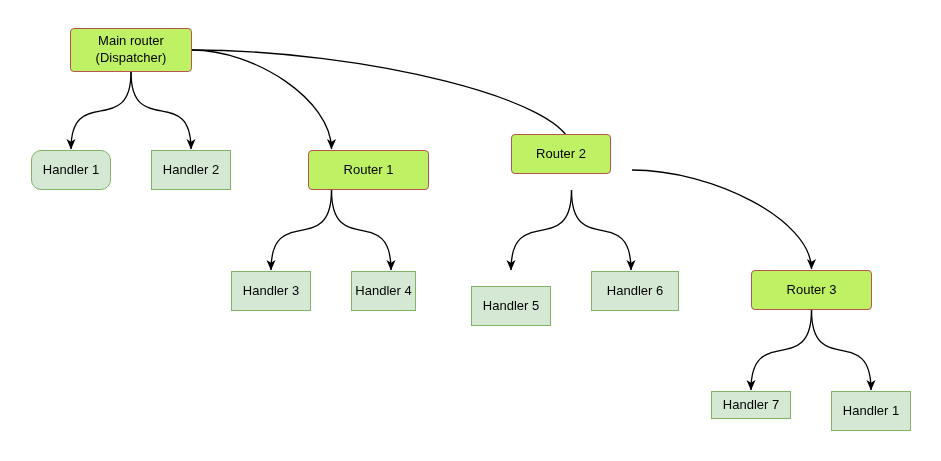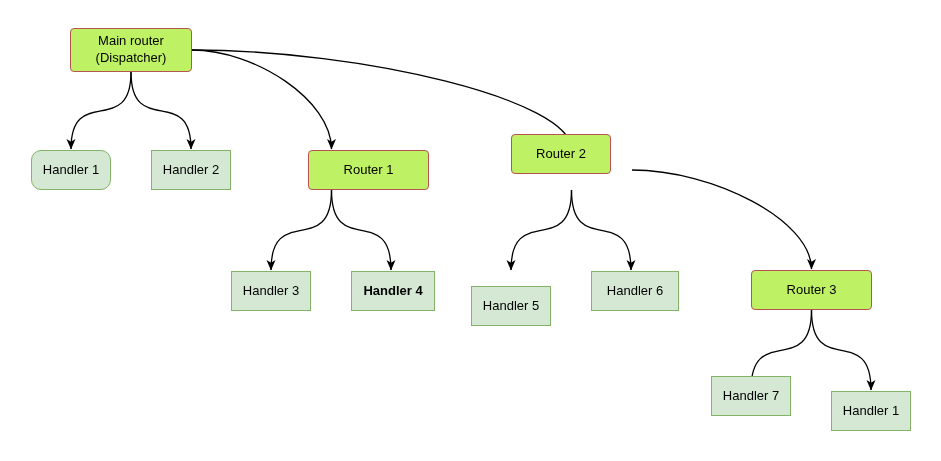--- a/index.html
+++ b/index.html
@@ -74,20 +74,20 @@
       </g>
   </svg>
   <div id="node-layer">
       <div class="node router" style="left: 70px; top: 28px; width: 122px; height: 44px;"><span>Main router
 (Dispatcher)</span></div>
       <div class="node handler" style="left: 31px; top: 150px; width: 80px; height: 40px; border-radius: 10px;"><span>Handler 1</span></div>
       <div class="node handler" style="left: 151px; top: 150px; width: 80px; height: 40px;"><span>Handler 2</span></div>
       <div class="node router" style="left: 271px; top: 150px; width: 121px; height: 40px; margin-left: 37px;"><span>Router 1</span></div>
       <div class="node router" style="left: 511px; top: 134px; width: 100px; height: 40px;"><span>Router 2</span></div>
       <div class="node handler" style="left: 231px; top: 271px; width: 80px; height: 40px;"><span>Handler 3</span></div>
-      <div class="node handler" style="left: 351px; top: 271px; width: 84px; height: 40px; font-weight: bold;"><span>Handler 4</span></div>
+      <div class="node handler" style="left: 351px; top: 271px; width: 65px; height: 40px;"><span>Handler 4</span></div>
       <div class="node handler" style="left: 471px; top: 271px; width: 80px; height: 40px; margin-top: 15px;"><span>Handler 5</span></div>
       <div class="node handler" style="left: 591px; top: 271px; width: 88px; height: 40px;"><span>Handler 6</span></div>
       <div class="node router" style="left: 751px; top: 270px; width: 121px; height: 40px;"><span>Router 3</span></div>
-      <div class="node handler" style="left: 711px; top: 376px; width: 80px; height: 40px;"><span>Handler 7</span></div>
+      <div class="node handler" style="left: 711px; top: 391px; width: 80px; height: 28px;"><span>Handler 7</span></div>
       <div class="node handler" style="left: 831px; top: 391px; width: 80px; height: 40px;"><span>Handler 1</span></div>
     </div>
 </div>
 
 </body></html>

